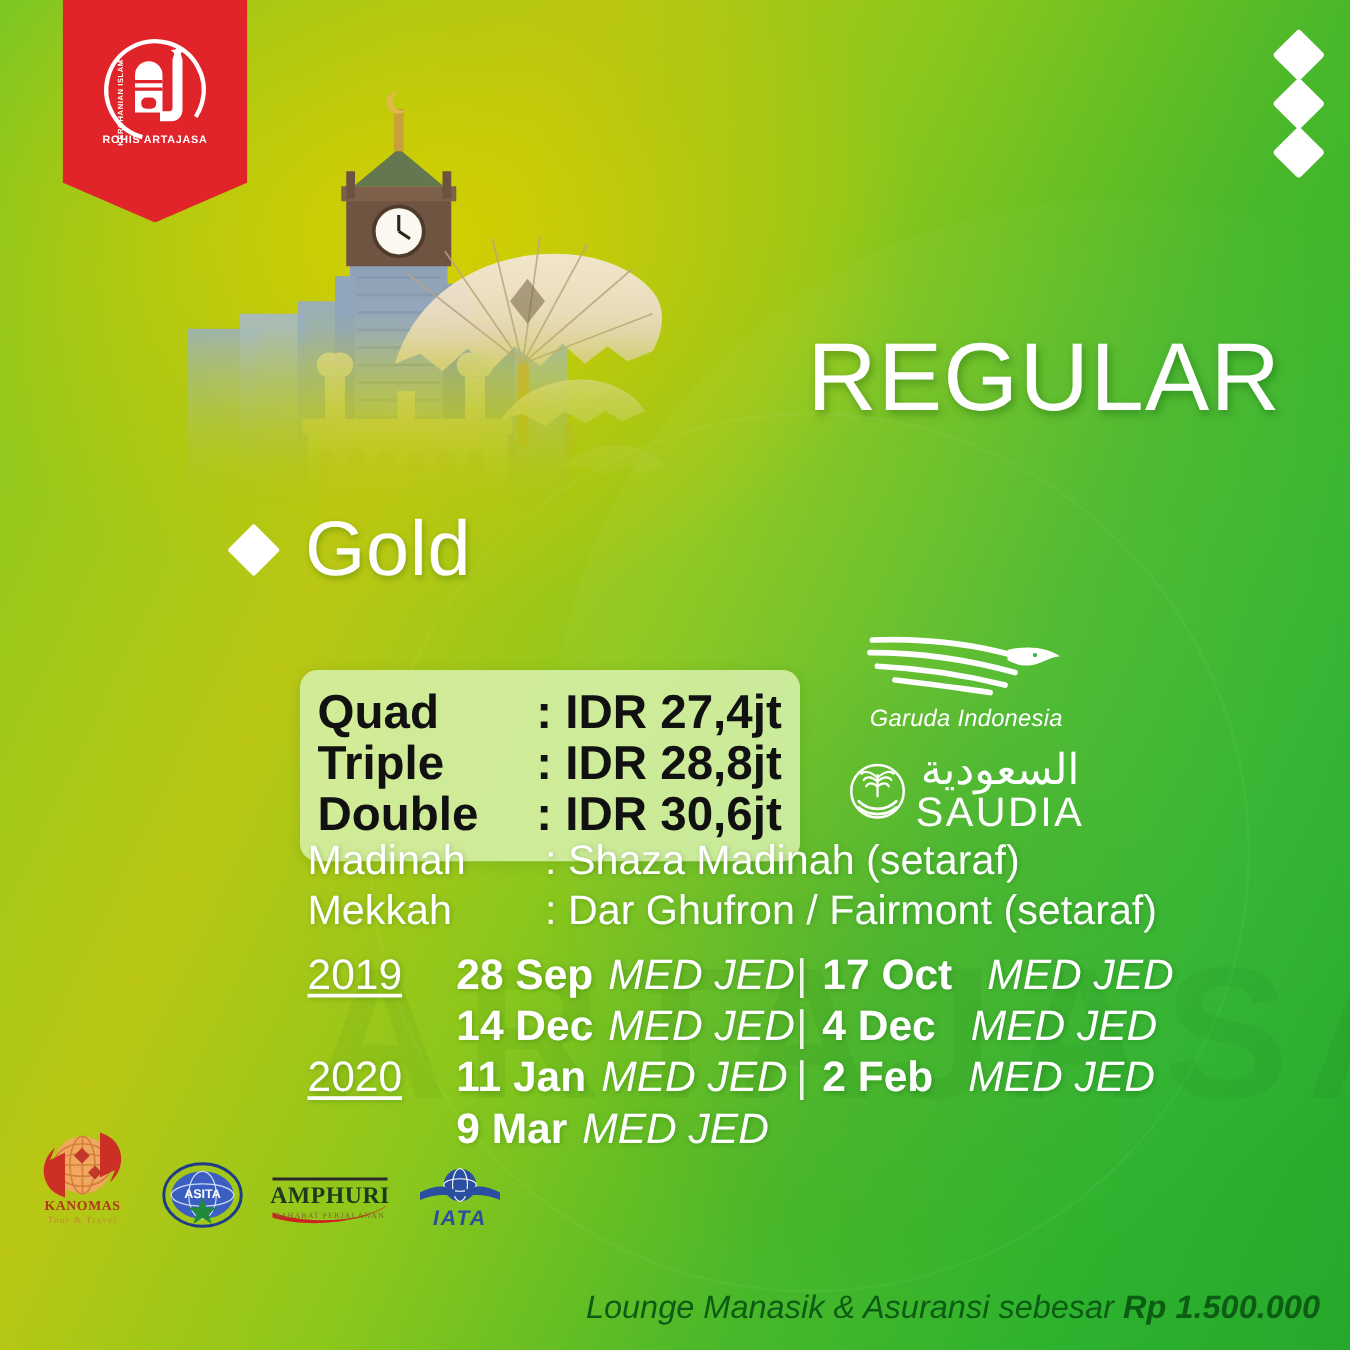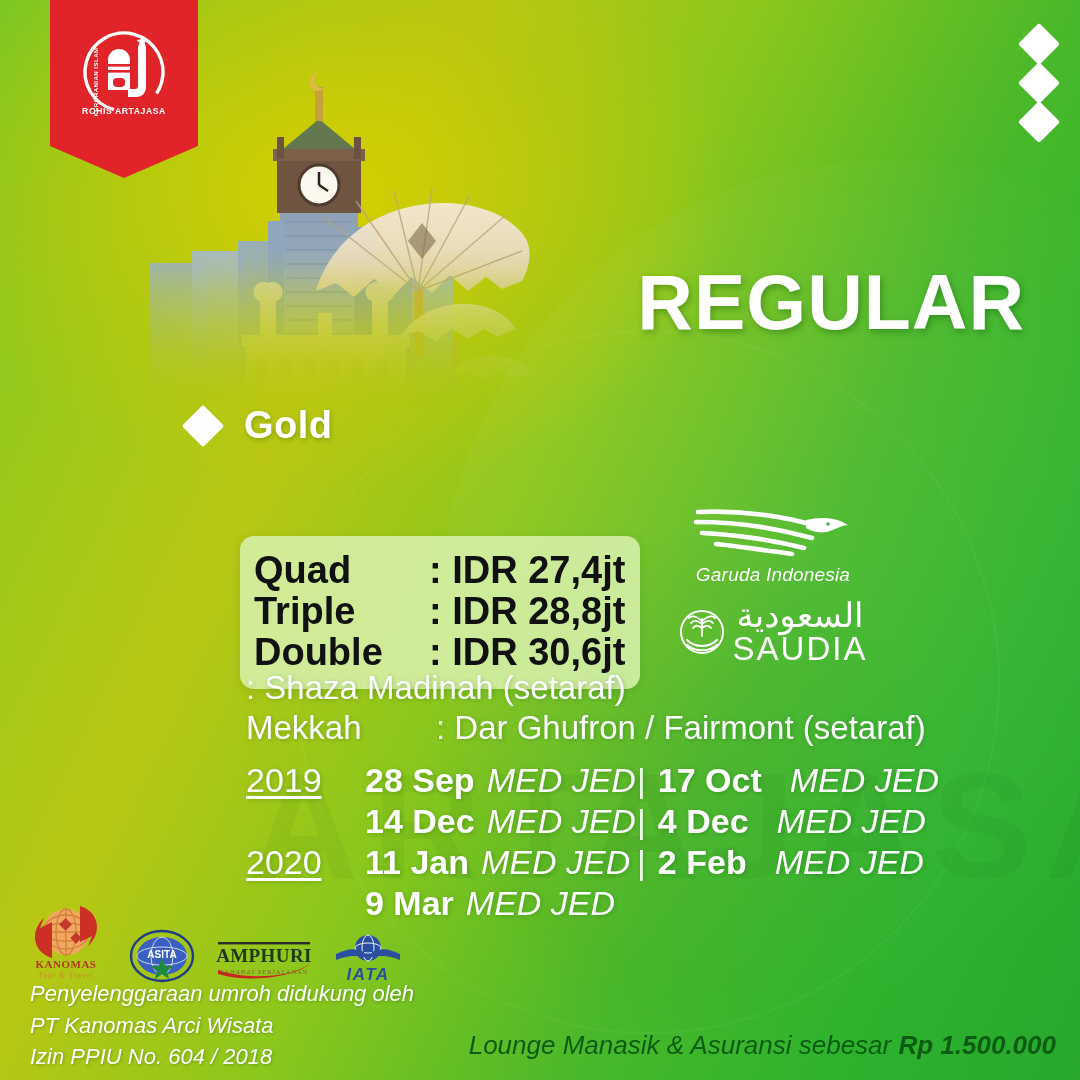--- a/index.html
+++ b/index.html
@@ -99,21 +99,21 @@
     -webkit-mask-image: linear-gradient(to bottom, rgba(0,0,0,1) 55%, rgba(0,0,0,0.55) 78%, rgba(0,0,0,0) 100%);
     mask-image: linear-gradient(to bottom, rgba(0,0,0,1) 55%, rgba(0,0,0,0.55) 78%, rgba(0,0,0,0) 100%);
   }
 
   
   #headline {
     position: absolute;
     right: 55px;
     top: 258px;
     font-size: 77px;
-    font-weight: bold;
+    font-weight: normal;
     color: #ffffff;
     letter-spacing: 1px;
     text-shadow: 2px 3px 7px rgba(0,70,0,0.35);
     z-index: 5;
     text-align: right;
   }
 
   
   #tier-row {
     position: absolute;
@@ -125,22 +125,22 @@
     z-index: 5;
   }
   #tier-row .tier-dia {
     width: 30px;
     height: 30px;
     background: #ffffff;
     transform: rotate(45deg);
     border-radius: 2px;
   }
   #tier-row .tier-name {
-    font-size: 38px;
-    font-weight: bold;
+    font-size: 62px;
+    font-weight: normal;
     color: #ffffff;
     letter-spacing: 0.5px;
     text-shadow: 1px 2px 5px rgba(0,70,0,0.28);
   }
 
   
   #price-panel {
     position: absolute;
     left: 240px;
     top: 500px;
@@ -481,20 +481,21 @@
       </svg>
       <div>
         <div class="saudia-ar">السعودية</div>
         <div class="saudia-en">SAUDIA</div>
       </div>
     </div>
   </div>
 
   <div id="hotels">
     <div class="hrow">
+      <span class="hlabel">Madinah</span>
       <span>: Shaza Madinah (setaraf)</span>
     </div>
     <div class="hrow">
       <span class="hlabel">Mekkah</span>
       <span>: Dar Ghufron / Fairmont (setaraf)</span>
     </div>
   </div>
 
   <div id="schedule">
     <div class="srow">
@@ -584,25 +585,20 @@
       <g stroke="#ffffff" stroke-width="0.9" fill="none">
         <ellipse cx="36" cy="18" rx="13" ry="5"></ellipse>
         <ellipse cx="36" cy="18" rx="6" ry="13"></ellipse>
       </g>
       <path d="M4 24 C16 18, 24 18, 32 22 L32 27 C22 25, 14 26, 4 30 Z" fill="#2a4fa0"></path>
       <path d="M68 24 C56 18, 48 18, 40 22 L40 27 C50 25, 58 26, 68 30 Z" fill="#2a4fa0"></path>
       <text x="36" y="50" fill="#2a4fa0" font-size="17" font-weight="bold" font-style="italic" font-family="Liberation Sans, sans-serif" text-anchor="middle" letter-spacing="1.5">IATA</text>
     </svg>
   </div>
 
-  <div id="footer-left">
-    <div>Penyelenggaraan umroh didukung oleh</div>
-    <div>PT Kanomas Arci Wisata</div>
-    <div>Izin PPIU No. 604 / 2018</div>
-  </div>
 
   <div id="footer-note">
     <div>
       <span>Lounge Manasik &amp; Asuransi sebesar </span><span class="amount">Rp 1.500.000</span>
     </div>
   </div>
 
 </div>
 
 </body></html>

